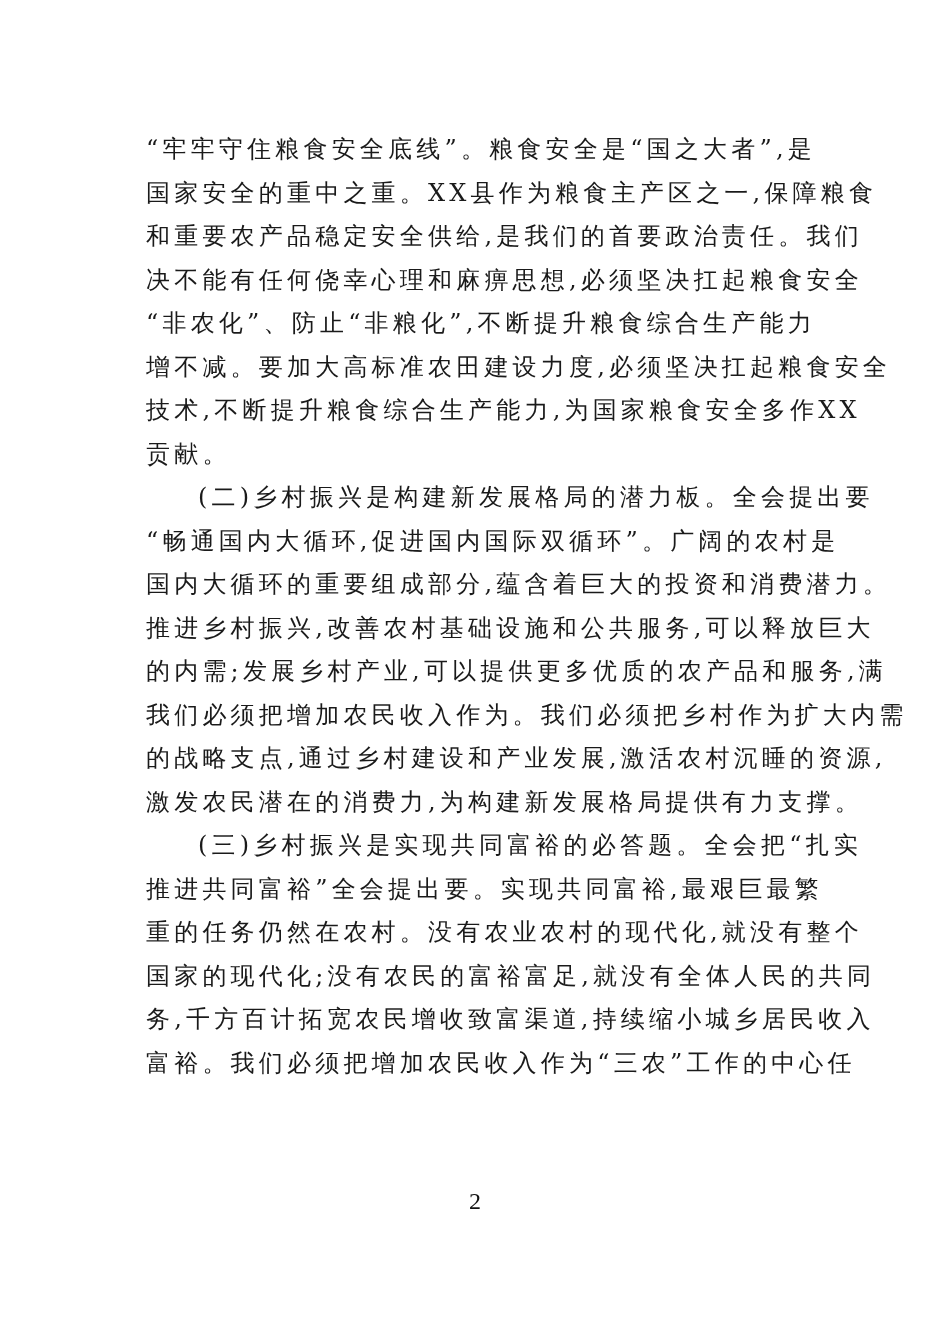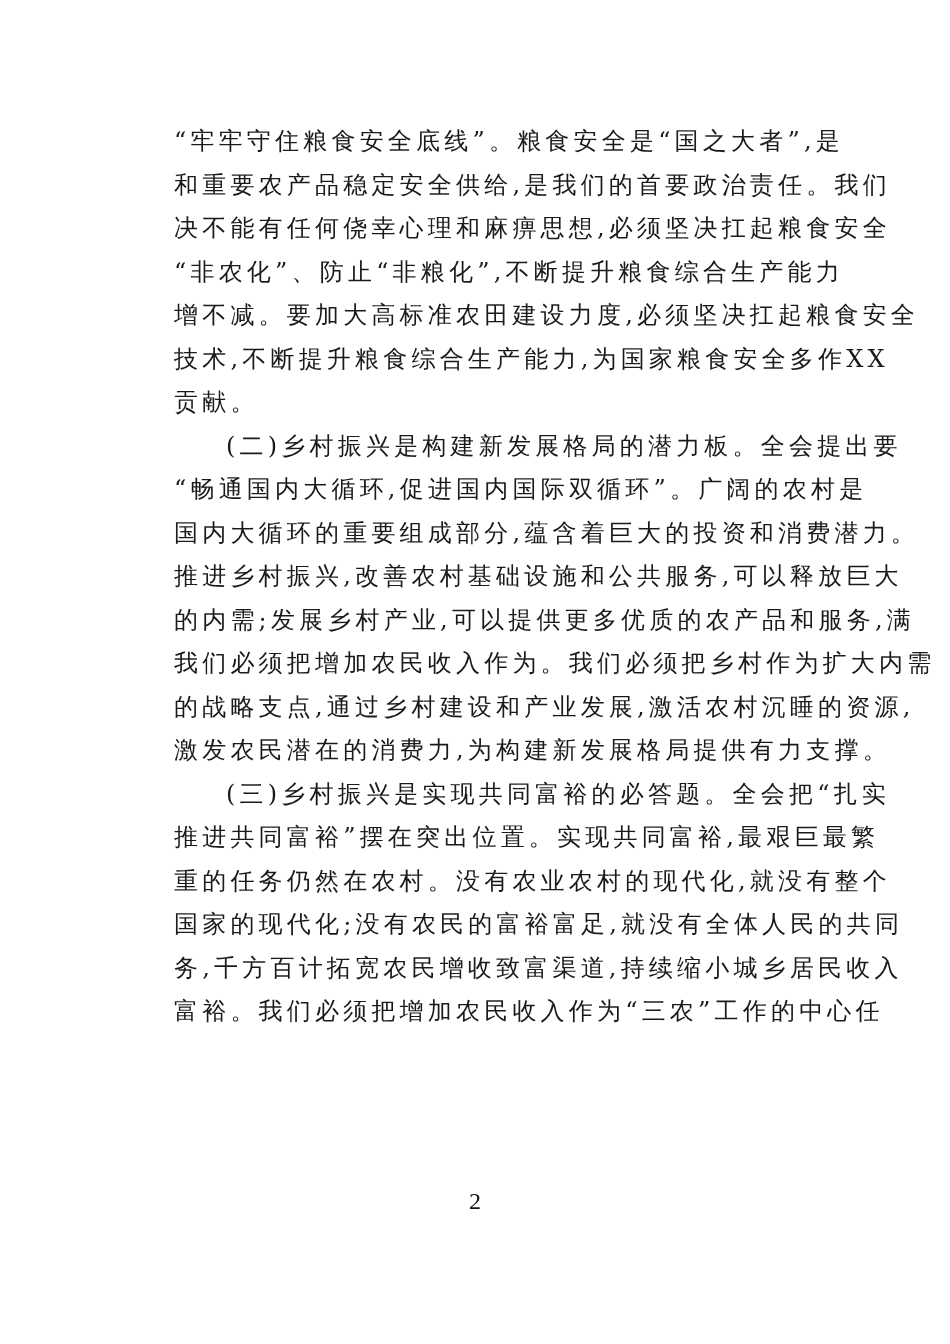--- a/index.html
+++ b/index.html
@@ -18,23 +18,22 @@
     .page {
       position: absolute;
       left: 0; top: 0;
       width: 950px;
       height: 1344px;
       background: #ffffff;
     }
     .body-text {
       position: absolute;
       left: 146px;
-      top: 120px;
+      top: 128px;
       width: 670px;
-      margin-left: 28px;
     }
     .line {
       height: 43.5px;
       line-height: 43.5px;
       font-size: 24px;
       letter-spacing: 4.2px;
       white-space: nowrap;
       color: #1a1a1a;
     }
     .line.indent {
@@ -50,35 +49,36 @@
       font-size: 24px;
       color: #111111;
     }
   </style>
 </head>
 <body>
 
 <div class="page">
   <div class="body-text">
     <div class="line">“牢牢守住粮食安全底线”。粮食安全是“国之大者”,是</div>
+    <div class="line">国家安全的重中之重。XX县作为粮食主产区之一,保障粮食</div>
     <div class="line">和重要农产品稳定安全供给,是我们的首要政治责任。我们</div>
     <div class="line">决不能有任何侥幸心理和麻痹思想,必须坚决扛起粮食安全</div>
     <div class="line">“非农化”、防止“非粮化”,不断提升粮食综合生产能力</div>
     <div class="line">增不减。要加大高标准农田建设力度,必须坚决扛起粮食安全</div>
     <div class="line">技术,不断提升粮食综合生产能力,为国家粮食安全多作XX</div>
     <div class="line">贡献。</div>
     <div class="line indent">(二)乡村振兴是构建新发展格局的潜力板。全会提出要</div>
     <div class="line">“畅通国内大循环,促进国内国际双循环”。广阔的农村是</div>
     <div class="line">国内大循环的重要组成部分,蕴含着巨大的投资和消费潜力。</div>
     <div class="line">推进乡村振兴,改善农村基础设施和公共服务,可以释放巨大</div>
     <div class="line">的内需;发展乡村产业,可以提供更多优质的农产品和服务,满</div>
     <div class="line">我们必须把增加农民收入作为。我们必须把乡村作为扩大内需</div>
     <div class="line">的战略支点,通过乡村建设和产业发展,激活农村沉睡的资源,</div>
     <div class="line">激发农民潜在的消费力,为构建新发展格局提供有力支撑。</div>
     <div class="line indent">(三)乡村振兴是实现共同富裕的必答题。全会把“扎实</div>
-    <div class="line">推进共同富裕”摆在突出位置。实现共同富裕,最艰巨最繁</div>
+    <div class="line">推进共同富裕”全会提出要。实现共同富裕,最艰巨最繁</div>
     <div class="line">重的任务仍然在农村。没有农业农村的现代化,就没有整个</div>
     <div class="line">国家的现代化;没有农民的富裕富足,就没有全体人民的共同</div>
     <div class="line">务,千方百计拓宽农民增收致富渠道,持续缩小城乡居民收入</div>
     <div class="line">富裕。我们必须把增加农民收入作为“三农”工作的中心任</div>
   </div>
   <div class="page-number">2</div>
 </div>
 
 </body></html>

